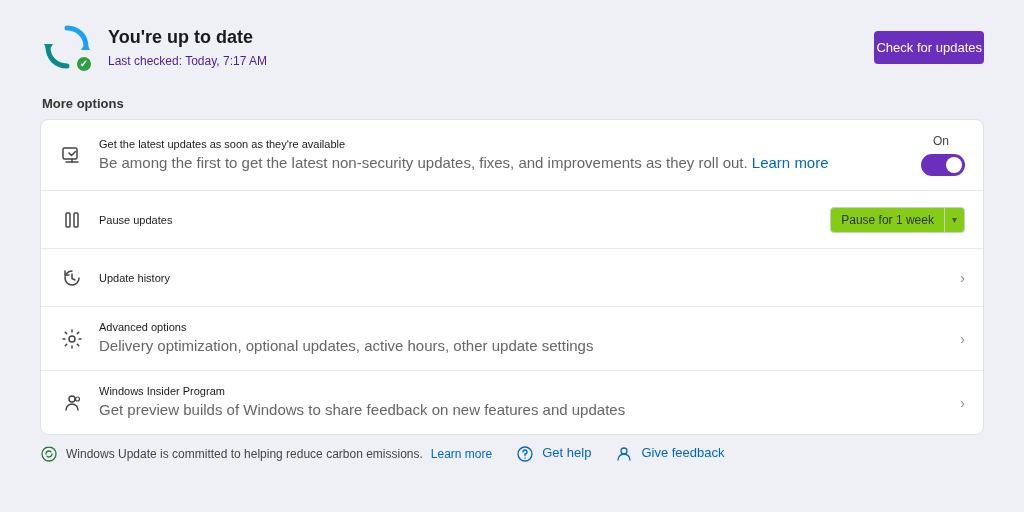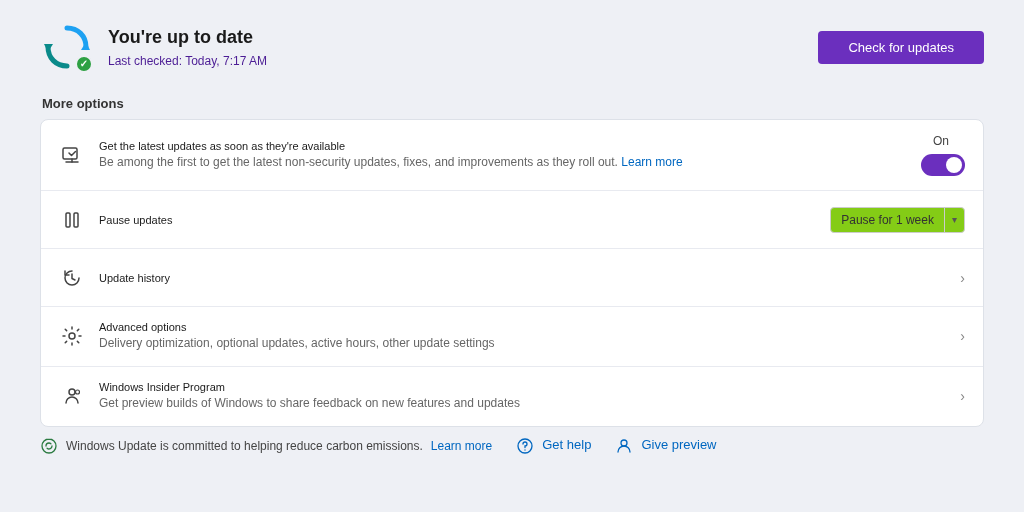--- a/index.html
+++ b/index.html
@@ -65,21 +65,21 @@
     .header-text p {
       font-size: 12px;
       color: #4c1d95;
       margin-top: 6px;
     }
     .check-updates-btn {
       background: #6b2fbe;
       color: white;
       border: none;
       border-radius: 4px;
-      padding: 9px 30px;
+      padding: 9px 2px;
       font-size: 13px;
       font-weight: 500;
       cursor: pointer;
       white-space: nowrap;
     }
     .more-options-label {
       font-size: 13px;
       font-weight: 600;
       color: #333;
       margin-bottom: 8px;
@@ -113,21 +113,21 @@
     }
     .option-content {
       flex: 1;
     }
     .option-title {
       font-size: 11px;
       font-weight: 500;
       color: #1a1a1a;
     }
     .option-desc {
-      font-size: 12px;
+      font-size: 15px;
       color: #666;
       margin-top: 2px;
       line-height: 1.4;
     }
     .option-desc .learn-more {
       color: #0067c0;
       text-decoration: none;
       cursor: pointer;
       font-weight: 500;
     }
@@ -378,16 +378,16 @@
       </div>
       <a>Get help</a>
     </div>
     <div class="feedback-row">
       <div class="footer-icon">
         <svg width="18" height="18" viewBox="0 0 18 18" fill="none" xmlns="http://www.w3.org/2000/svg">
           <circle cx="9" cy="6" r="3" stroke="#0067c0" stroke-width="1.3" fill="none"></circle>
           <path d="M3 15c0-3.31 2.69-6 6-6s6 2.69 6 6" stroke="#0067c0" stroke-width="1.3" stroke-linecap="round" fill="none"></path>
         </svg>
       </div>
-      <a>Give preview</a>
+      <a>Give feedback</a>
     </div>
   </div>
 </div>
 
 </body></html>

